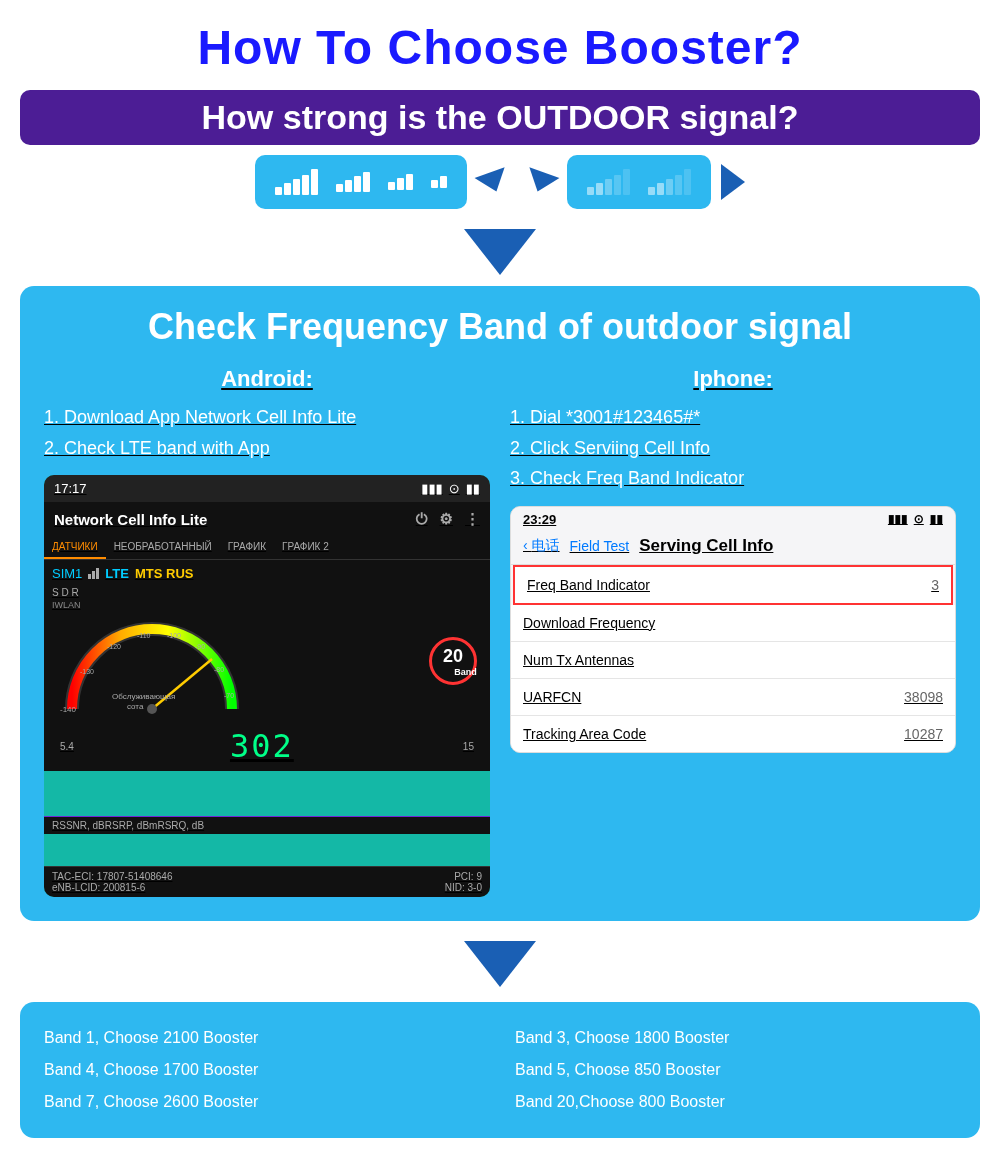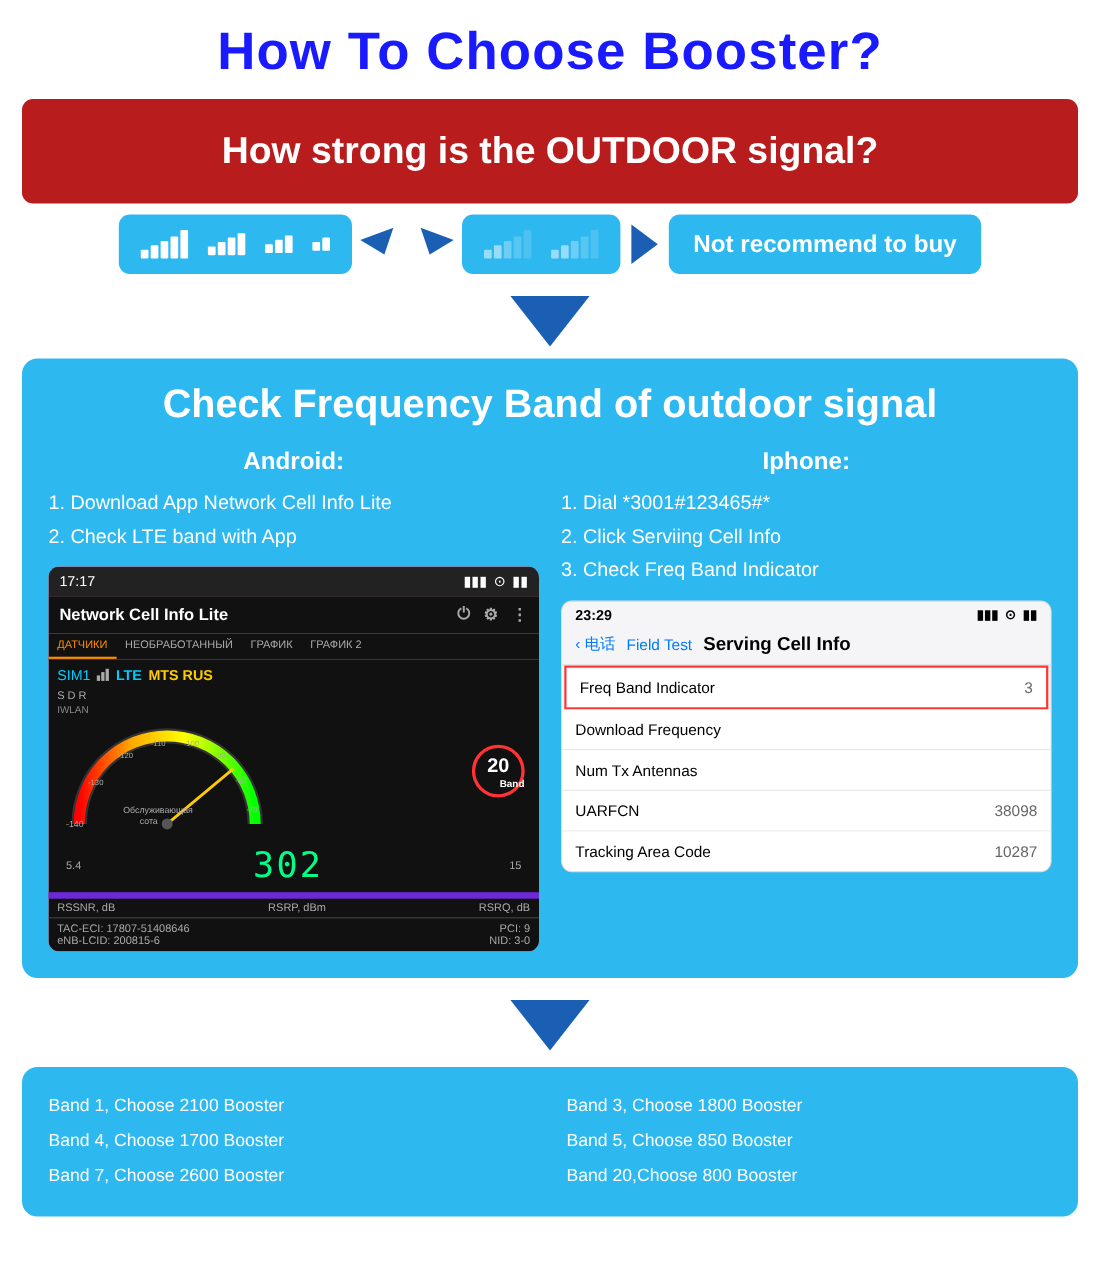--- a/index.html
+++ b/index.html
@@ -16,24 +16,24 @@
       text-align: center;
       font-size: 48px;
       font-weight: 900;
       color: #1a1aff;
       padding: 20px 10px 15px;
       letter-spacing: 1px;
     }
 
     
     .outdoor-banner {
-      background: #b91c1c;
+      background: #4c1d95;
       border-radius: 10px;
       margin: 0 20px 0px;
-      padding: 28px 20px;
+      padding: 8px 20px;
       text-align: center;
     }
     .outdoor-banner-text {
       font-size: 34px;
       font-weight: 900;
       color: #ffffff;
     }
 
     
     .signal-row {
@@ -131,20 +131,21 @@
       font-size: 36px;
       font-weight: 900;
       color: white;
       text-align: center;
       margin-bottom: 18px;
     }
 
     .two-column {
       display: flex;
       gap: 20px;
+      text-decoration: underline;
     }
 
     .column {
       flex: 1;
     }
 
     .column-title {
       font-size: 22px;
       font-weight: 900;
       color: white;
@@ -156,21 +157,21 @@
       font-size: 18px;
       color: white;
       margin-bottom: 12px;
       line-height: 1.7;
     }
 
     
     .android-screenshot {
       border-radius: 10px;
       overflow: hidden;
-      background: #f9a8d4;
+      background: #14b8a6;
       color: white;
       font-size: 12px;
     }
 
     .android-header {
       background: #222;
       padding: 6px 10px;
       display: flex;
       justify-content: space-between;
       align-items: center;
@@ -364,23 +365,20 @@
       <div class="bar" style="height:8px; background: rgba(255,255,255,0.5)"></div>
       <div class="bar" style="height:12px; background: rgba(255,255,255,0.5)"></div>
       <div class="bar" style="height:16px; background: rgba(255,255,255,0.3)"></div>
       <div class="bar" style="height:20px; background: rgba(255,255,255,0.2)"></div>
       <div class="bar" style="height:26px; background: rgba(255,255,255,0.15)"></div>
     </div>
   </div>
 
   <div class="arrow-right"></div>
 
-  <div class="not-recommend">
-    <span class="not-recommend-text">Not recommend to buy</span>
-  </div>
 </div>
 
 <div class="arrow-section" style="margin-bottom: 6px;">
   <div class="big-arrow-down"></div>
 </div>
 
 <div class="check-band-section">
   <div class="check-band-title">Check Frequency Band of outdoor signal</div>
 
   <div class="two-column">
@@ -471,26 +469,26 @@
           <div style="display:flex;justify-content:space-between;align-items:center;padding:0 8px;">
             <div>
               <span style="color:#aaa;font-size:10px;">5.4</span>
             </div>
             <div style="font-family:monospace;font-size:32px;color:#00ff88;letter-spacing:2px;">302</div>
             <div>
               <span style="color:#aaa;font-size:10px;margin-left:13px;">15</span>
             </div>
           </div>
         </div>
-        <div style="background:#111;padding:3px 8px;display:flex;justify-content:space-between;font-size:10px;color:#aaa;border-top:6px solid #6d28d9;">
+        <div style="background:#111;padding:3px 8px;display:flex;justify-content:flex-start;font-size:10px;color:#aaa;border-top:1px solid #6d28d9;margin-top:45px;">
           <span>RSSNR, dB</span>
           <span>RSRP, dBm</span>
           <span>RSRQ, dB</span>
         </div>
-        <div style="background:#111;padding:4px 8px;font-size:10px;color:#aaa;border-top:1px solid #333;display:flex;justify-content:space-between;">
+        <div style="background:#111;padding:4px 8px;font-size:10px;color:#aaa;border-top:1px solid #333;display:flex;justify-content:space-between;margin-top:32px;">
           <div>
             <div>TAC-ECI:  17807-51408646</div>
             <div>eNB-LCID: 200815-6</div>
           </div>
           <div style="text-align:right;">
             <div>PCI: 9</div>
             <div>NID: 3-0</div>
           </div>
         </div>
       </div>

